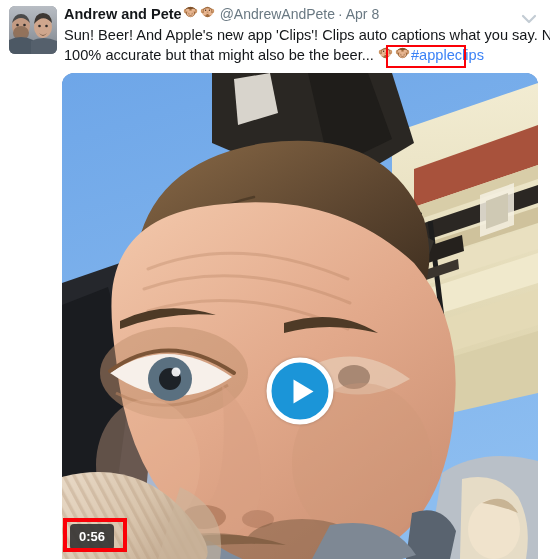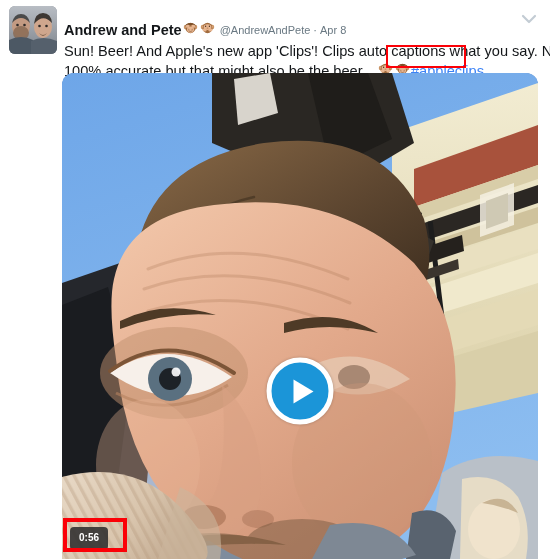--- a/index.html
+++ b/index.html
@@ -44,31 +44,30 @@
     width: 460px;
   }
 
   #name-line {
     white-space: nowrap;
     font-size: 14.5px;
     line-height: 21px;
     height: 21px;
     display: flex;
     align-items: center;
-    margin-top: 16px;
   }
   #display-name {
     font-weight: bold;
     color: #14171a;
     font-size: 14.5px;
   }
   .emoji-svg { display: inline-block; vertical-align: -2px; margin: 0 1px; }
   #handle-date {
     color: #697882;
-    font-size: 11px;
+    font-size: 14px;
     margin-left: 4px;
   }
 
   #tweet-text {
     margin-top: 1px;
     font-size: 14.6px;
     line-height: 19.5px;
     color: #14171a;
     width: 468px;
   }
@@ -121,21 +120,21 @@
     border-top: 12.5px solid transparent;
     border-bottom: 12.5px solid transparent;
     margin-left: 6px;
   }
 
   #duration-badge {
     position: absolute;
     left: 8px; bottom: 9px;
     background: rgba(45,45,45,0.88);
     color: #ffffff;
-    font-size: 10px;
+    font-size: 13px;
     font-weight: bold;
     line-height: 1;
     padding: 6px 9px 7px 9px;
     border-radius: 4px;
     font-family: "Liberation Sans", sans-serif;
   }
 
   #duration-box {
     position: absolute;
     left: 63px; top: 518px;

